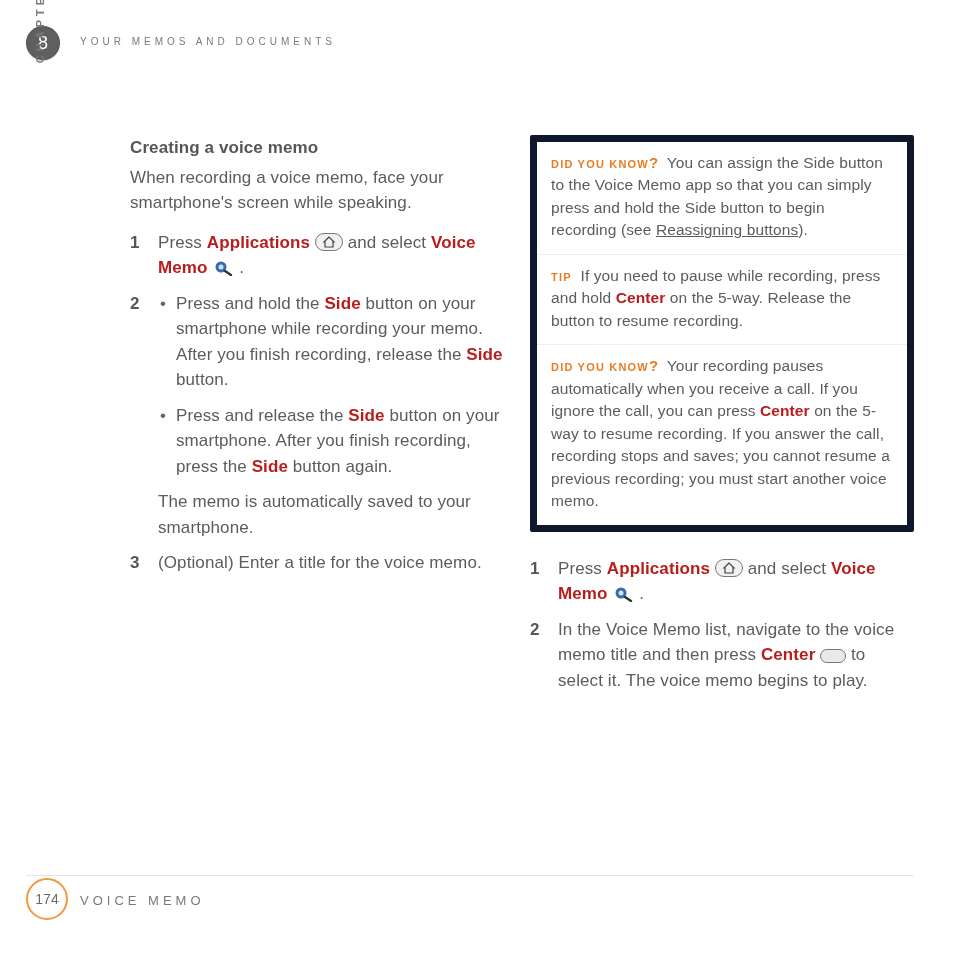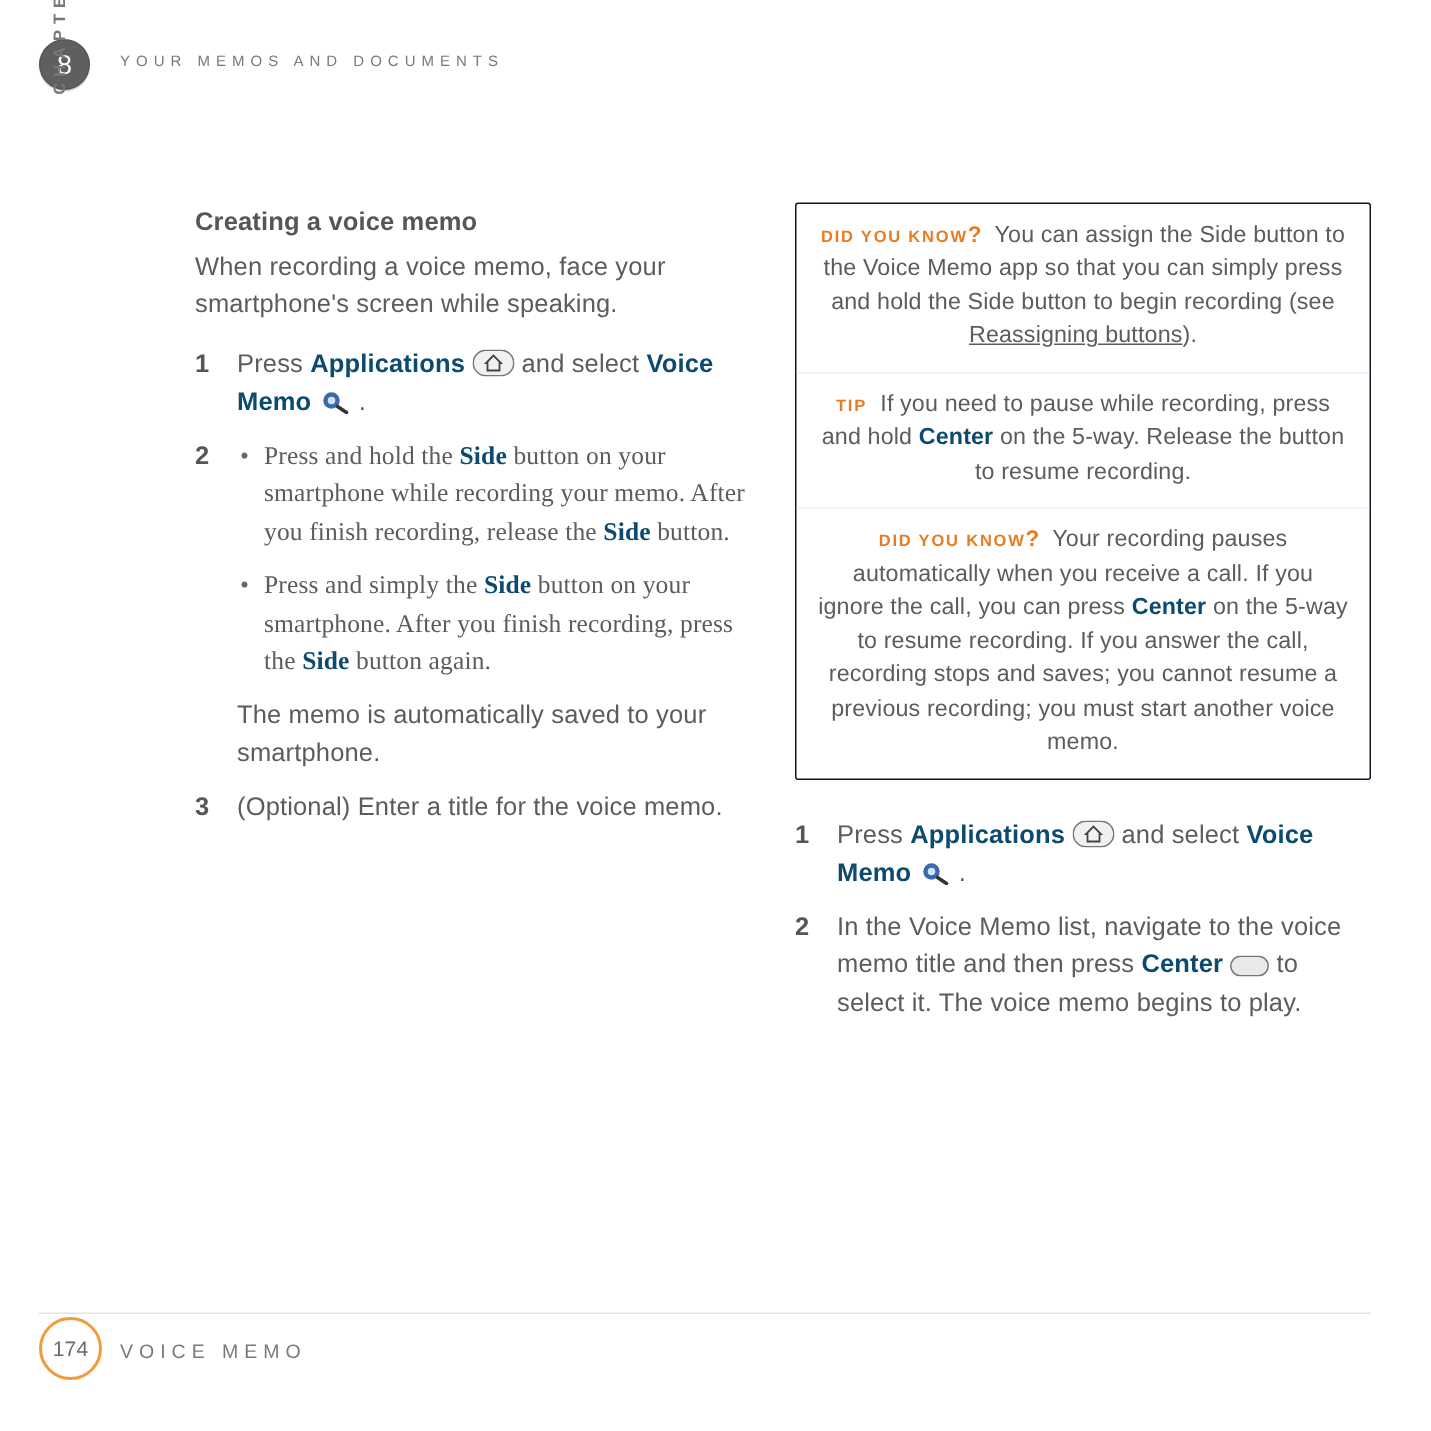--- a/index.html
+++ b/index.html
@@ -89,52 +89,50 @@
     margin-bottom: 10px;
   }
   ol.steps > li > .num {
     position: absolute;
     left: 0;
     top: 0;
     font-weight: 700;
     color: #565656;
   }
 
-  .bold { font-weight: 700; color: #0c4a6e; }
+  .bold { font-weight: 700; color: #b91c1c; }
 
   ul.bullets {
     list-style: none;
     padding: 0;
     margin: 6px 0 6px 0;
   }
   ul.bullets > li {
     position: relative;
     padding-left: 18px;
     margin-bottom: 10px;
-    font-family: Liberation Serif, serif;
   }
   ul.bullets > li::before {
     content: "•";
     position: absolute;
     left: 2px;
     top: 0;
     color: #666;
   }
 
   
   .tipbox {
-    border: 1px solid #0f172a;
+    border: 7px solid #0f172a;
     border-radius: 2px;
     font-size: 15.5px;
     line-height: 1.45;
     color: #5c5c5c;
     overflow: hidden;
     margin-bottom: 24px;
     background: #fff;
-    text-align: center;
   }
   .tipbox .cell {
     padding: 10px 14px 12px 14px;
     border-top: 1px solid #eee;
   }
   .tipbox .cell:first-child { border-top: none; }
   .lead-small {
     font-size: 11px;
     letter-spacing: 1.2px;
     font-weight: 700;
@@ -220,21 +218,21 @@
         </span><span> .</span>
       </li>
 
       <li>
         <span class="num">2</span>
         <ul class="bullets">
           <li>
             <span>Press and hold the </span><span class="bold">Side</span><span> button on your smartphone while recording your memo. After you finish recording, release the </span><span class="bold">Side</span><span> button.</span>
           </li>
           <li>
-            <span>Press and simply the </span><span class="bold">Side</span><span> button on your smartphone. After you finish recording, press the </span><span class="bold">Side</span><span> button again.</span>
+            <span>Press and release the </span><span class="bold">Side</span><span> button on your smartphone. After you finish recording, press the </span><span class="bold">Side</span><span> button again.</span>
           </li>
         </ul>
         <div>The memo is automatically saved to your smartphone.</div>
       </li>
 
       <li>
         <span class="num">3</span>
         <span>(Optional)  Enter a title for the voice memo.</span>
       </li>
     </ol>

